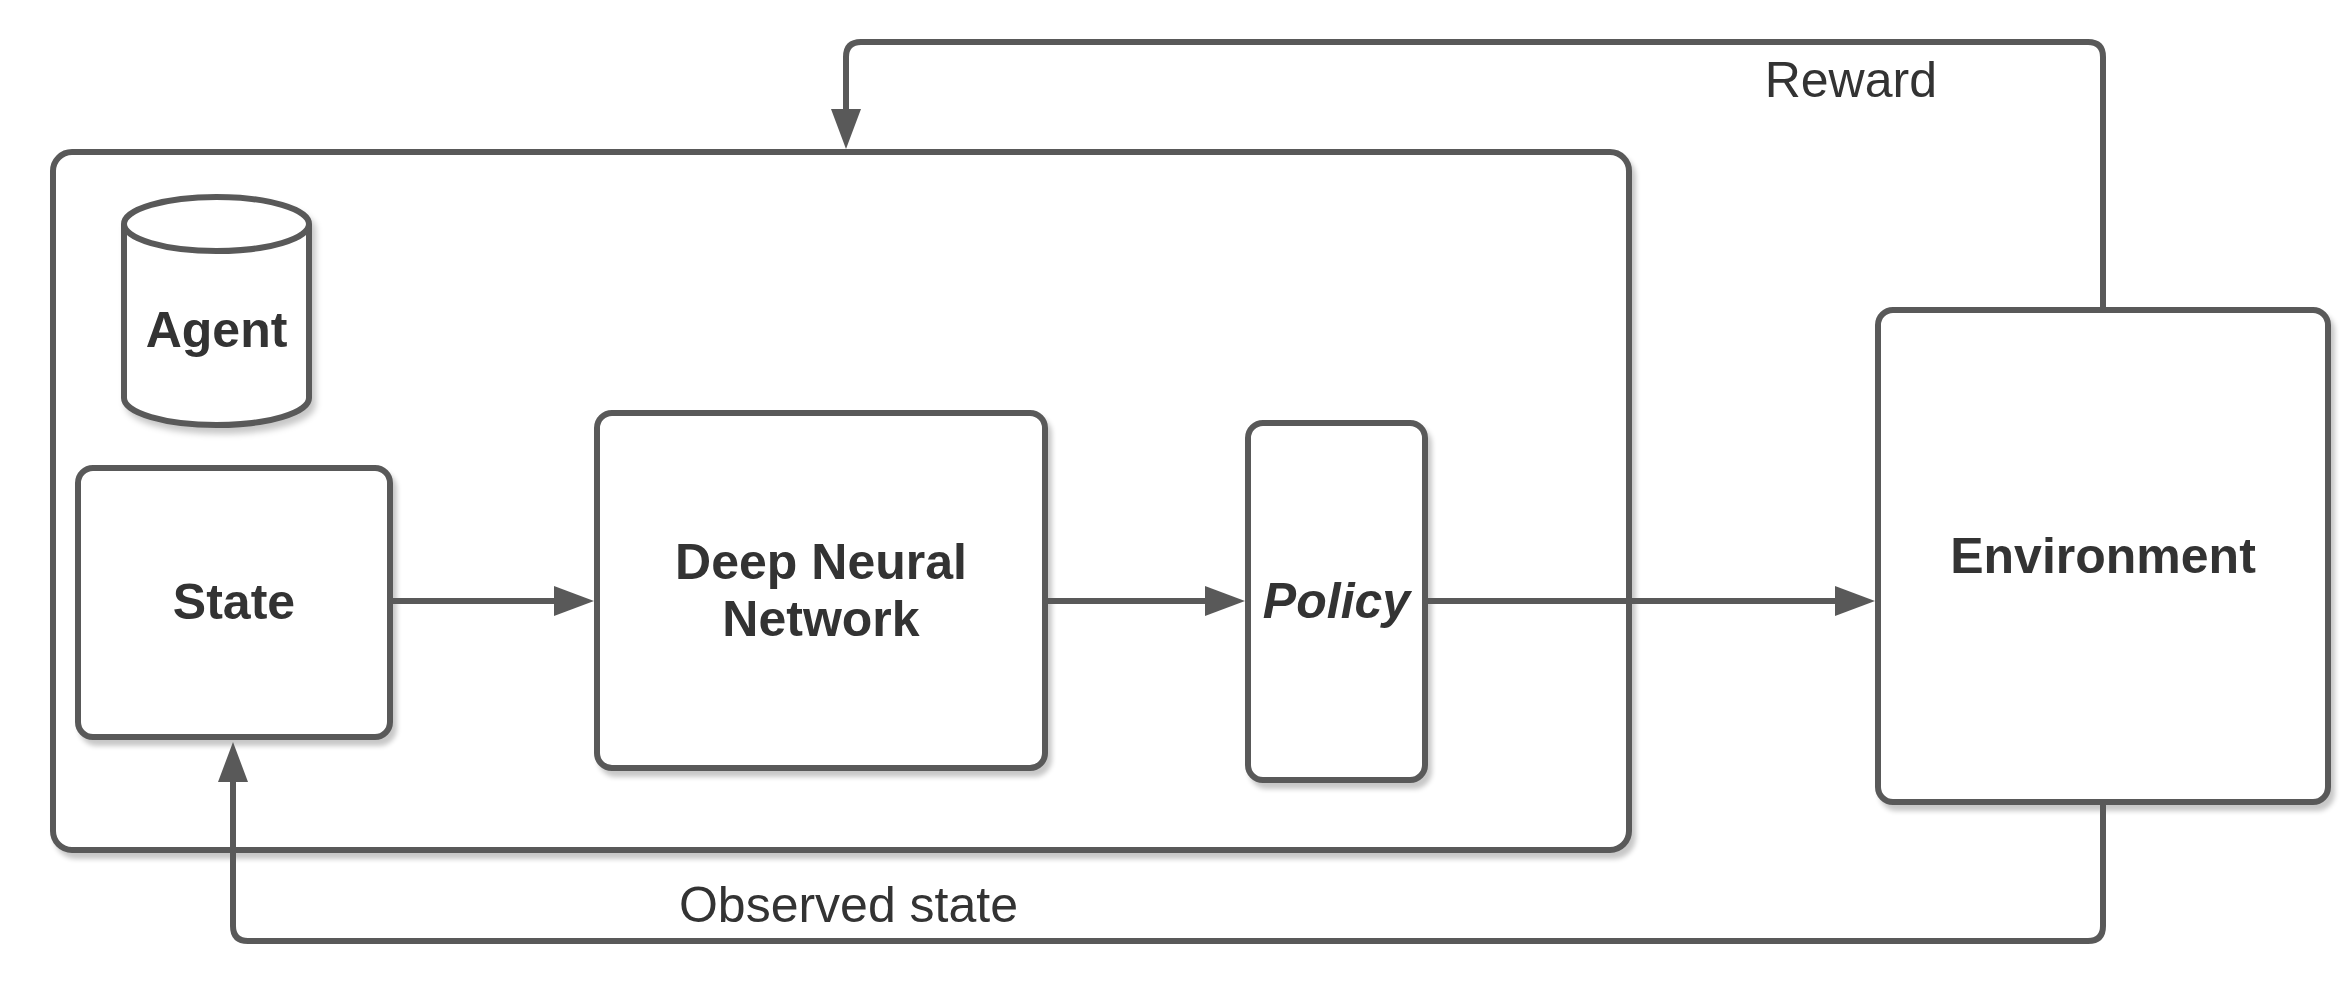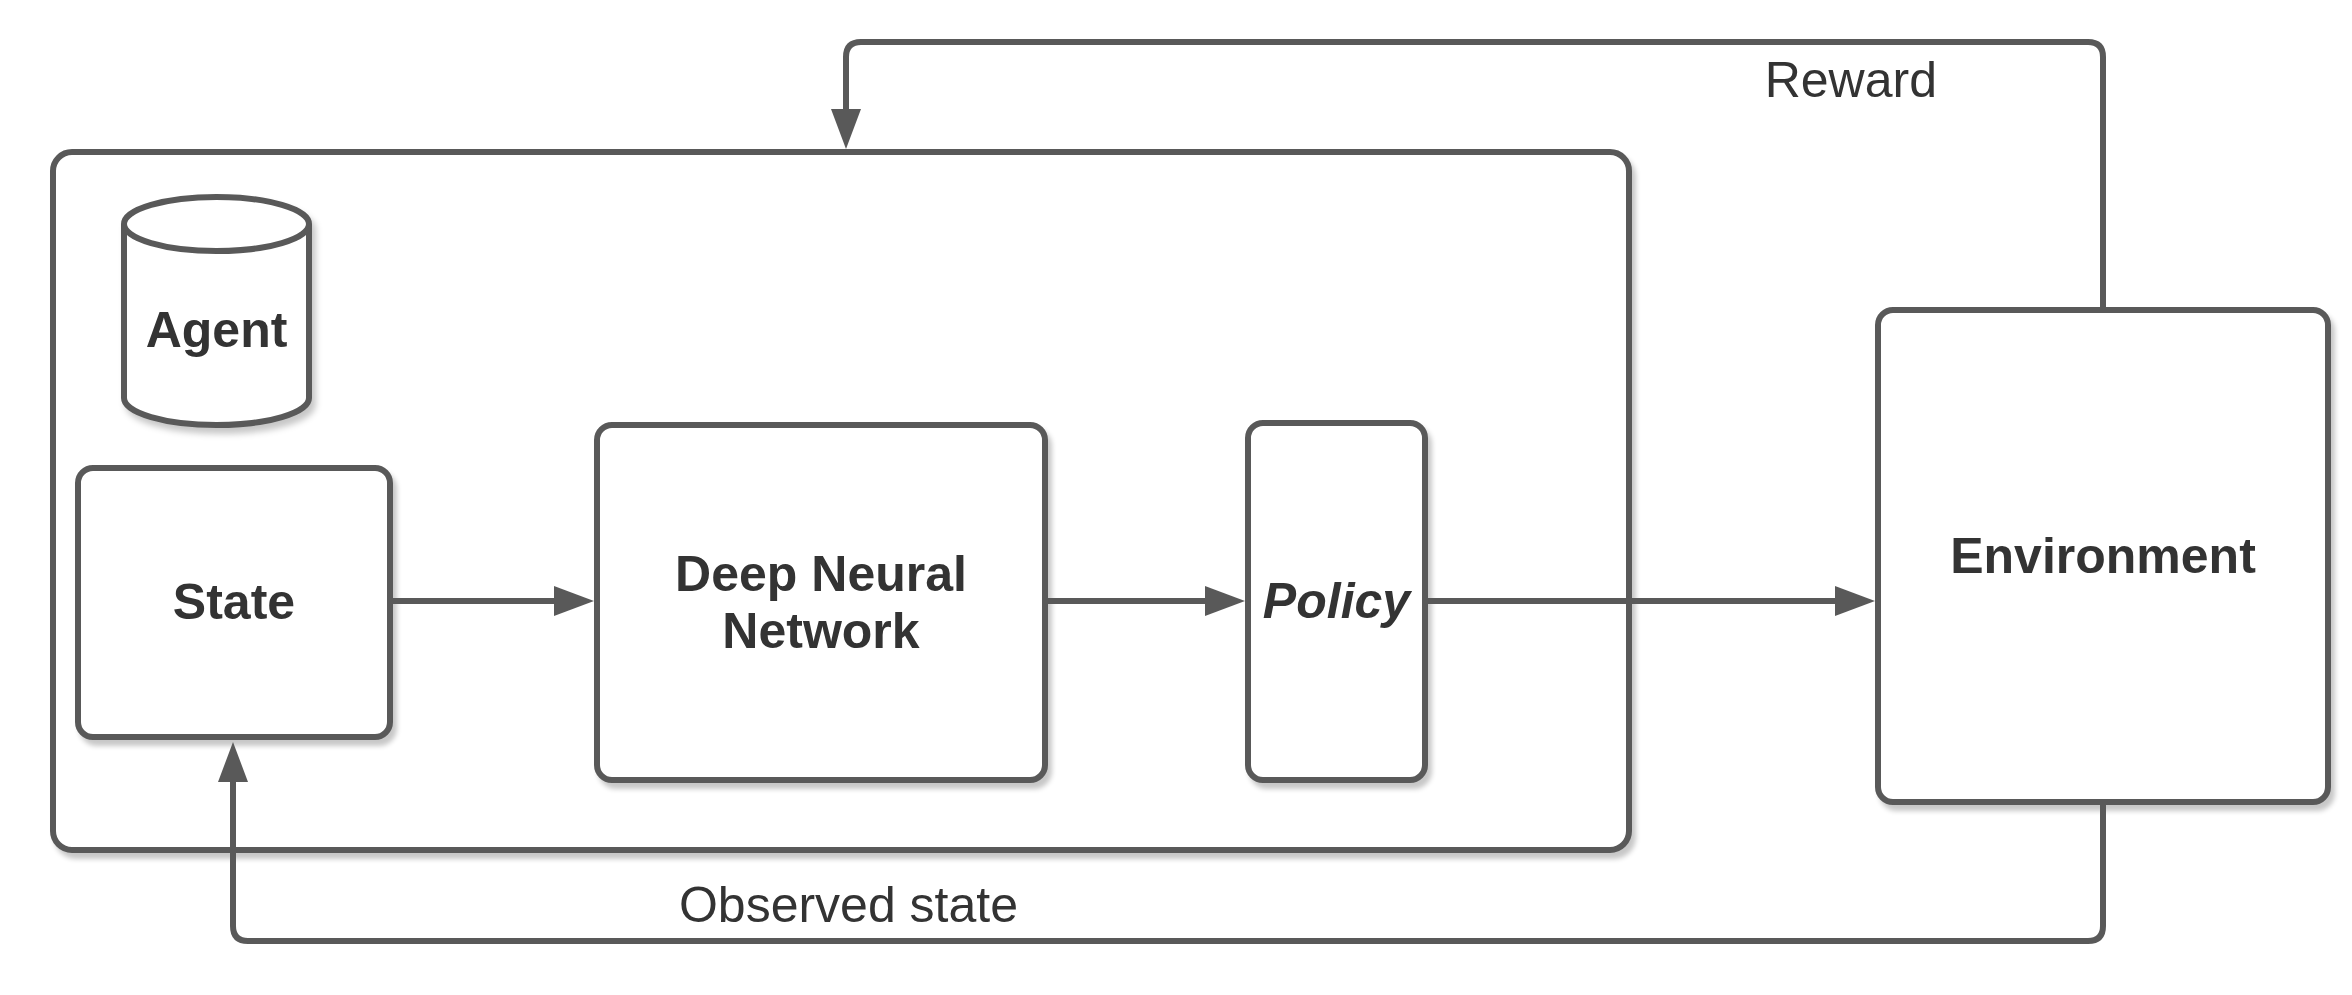--- a/index.html
+++ b/index.html
@@ -32,21 +32,21 @@
     font-weight: bold;
     line-height: 1.14;
     z-index: 1;
   }
   .node-agent-container {
     left: 50px; top: 149px; width: 1582px; height: 704px;
     border-radius: 22px;
     z-index: 0;
   }
   .node-state  { left: 75px;   top: 465px; width: 318px; height: 275px; }
-  .node-dnn    { left: 594px;  top: 422px; width: 454px; height: 361px; padding: 0 32px; }
+  .node-dnn    { left: 594px;  top: 410px; width: 454px; height: 361px; padding: 0 32px; }
   .node-policy { left: 1245px; top: 420px; width: 183px; height: 363px; font-style: italic; }
   .node-env    { left: 1875px; top: 307px; width: 456px; height: 498px; text-align: right; }
 
   
   .cylinder-wrap {
     position: absolute;
     left: 114px; top: 192px; width: 191px; height: 238px;
     z-index: 1;
     margin-left: 7px;
   }

